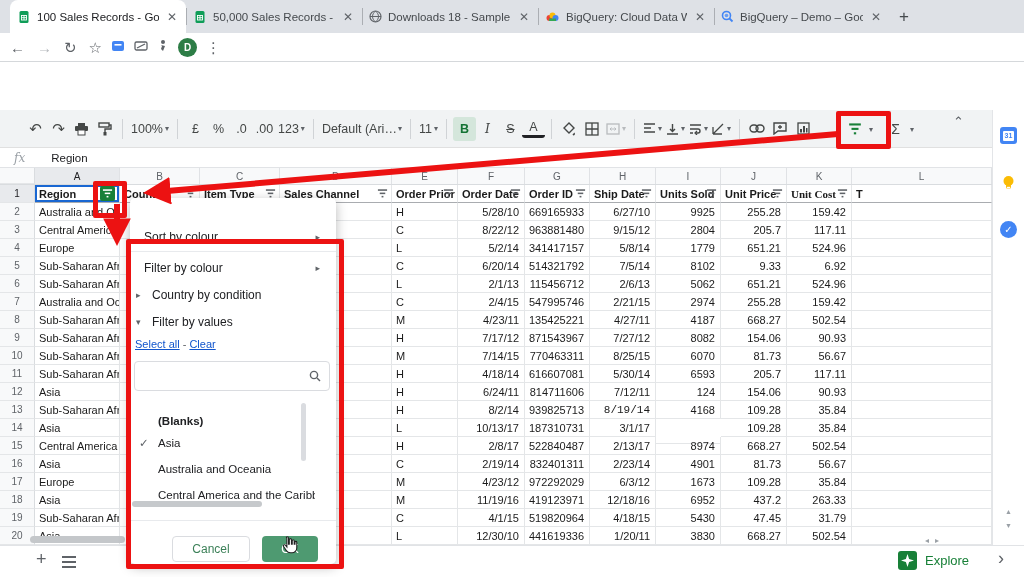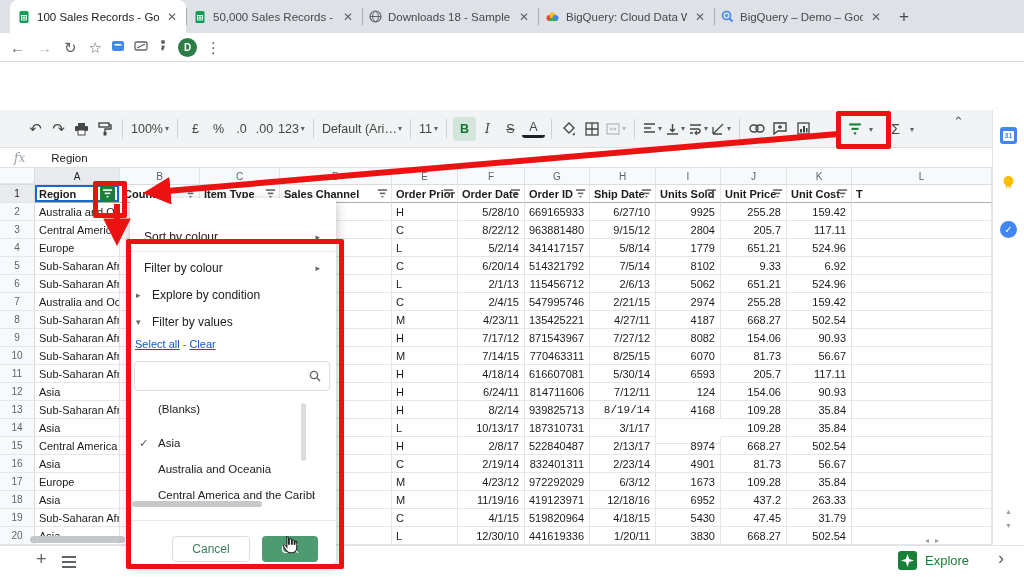--- a/index.html
+++ b/index.html
@@ -470,21 +470,21 @@
             </svg></span>
         </div>
         <div class="cell hl txt" style="width: 66px;">
           <span>Unit Price</span>
           <span class="hfunnel"><svg width="11" height="11" viewBox="0 0 12 12">
               <rect x="1" y="1.4" width="10" height="1.7" fill="#5F6368"></rect>
               <rect x="3" y="5" width="6" height="1.7" fill="#5F6368"></rect>
               <rect x="5" y="8.6" width="2" height="1.7" fill="#5F6368"></rect>
             </svg></span>
         </div>
-        <div class="cell hl txt" style="width: 65px;">
+        <div class="cell hl txt" style="width: 65px; font-family: Liberation Serif, serif;">
           <span>Unit Cost</span>
           <span class="hfunnel"><svg width="11" height="11" viewBox="0 0 12 12">
               <rect x="1" y="1.4" width="10" height="1.7" fill="#5F6368"></rect>
               <rect x="3" y="5" width="6" height="1.7" fill="#5F6368"></rect>
               <rect x="5" y="8.6" width="2" height="1.7" fill="#5F6368"></rect>
             </svg></span>
         </div>
         <div class="cell hl txt" style="width: 140px;">
           <span>T</span>
         </div>
@@ -807,31 +807,31 @@
       </svg>
     <span>Explore</span>
   </div>
   <span id="panel-chevron">›</span>
 </div>
 
 <div id="fmenu">
   <div class="fm-item" style="top:27px"><span>Sort by colour</span><span class="fm-sub" style="top:0">▸</span></div>
   <div class="fm-div" style="top:53px"></div>
   <div class="fm-item" style="top:58px"><span>Filter by colour</span><span class="fm-sub" style="top:0">▸</span></div>
-  <div class="fm-item" style="top:85px;padding-left:22px"><span class="fm-caret">▸</span><span>Explore by condition</span></div>
+  <div class="fm-item" style="top:85px;padding-left:22px"><span class="fm-caret">▸</span><span>Country by condition</span></div>
   <div class="fm-item" style="top:112px;padding-left:22px"><span class="fm-caret">▾</span><span>Filter by values</span></div>
   <div id="fm-links"><a>Select all</a> - <a>Clear</a></div>
   <div id="fm-search">
     <svg width="12" height="12" viewBox="0 0 12 12">
         <circle cx="5" cy="5" r="3.6" fill="none" stroke="#5F6368" stroke-width="1.4"></circle>
         <path d="M8 8l3 3" stroke="#5F6368" stroke-width="1.4"></path>
       </svg>
   </div>
   <div id="fm-values">
-      <div class="fm-val" style="top: 198px;"><span>(Blanks)</span></div>
+      <div class="fm-val" style="top: 210px; font-weight: bold;"><span>(Blanks)</span></div>
       <div class="fm-val" style="top: 232px;"><span class="fm-check">✓</span><span>Asia</span></div>
       <div class="fm-val" style="top: 258px;"><span>Australia and Oceania</span></div>
       <div class="fm-val" style="top: 284px;"><span>Central America and the Caribbean</span></div>
     </div>
   <div id="fm-vscroll"></div>
   <div id="fm-hscroll"></div>
   <div class="fm-div" style="top:322px"></div>
   <div class="fm-btn" id="fm-cancel">Cancel</div>
   <div class="fm-btn" id="fm-ok">OK</div>
 </div>

